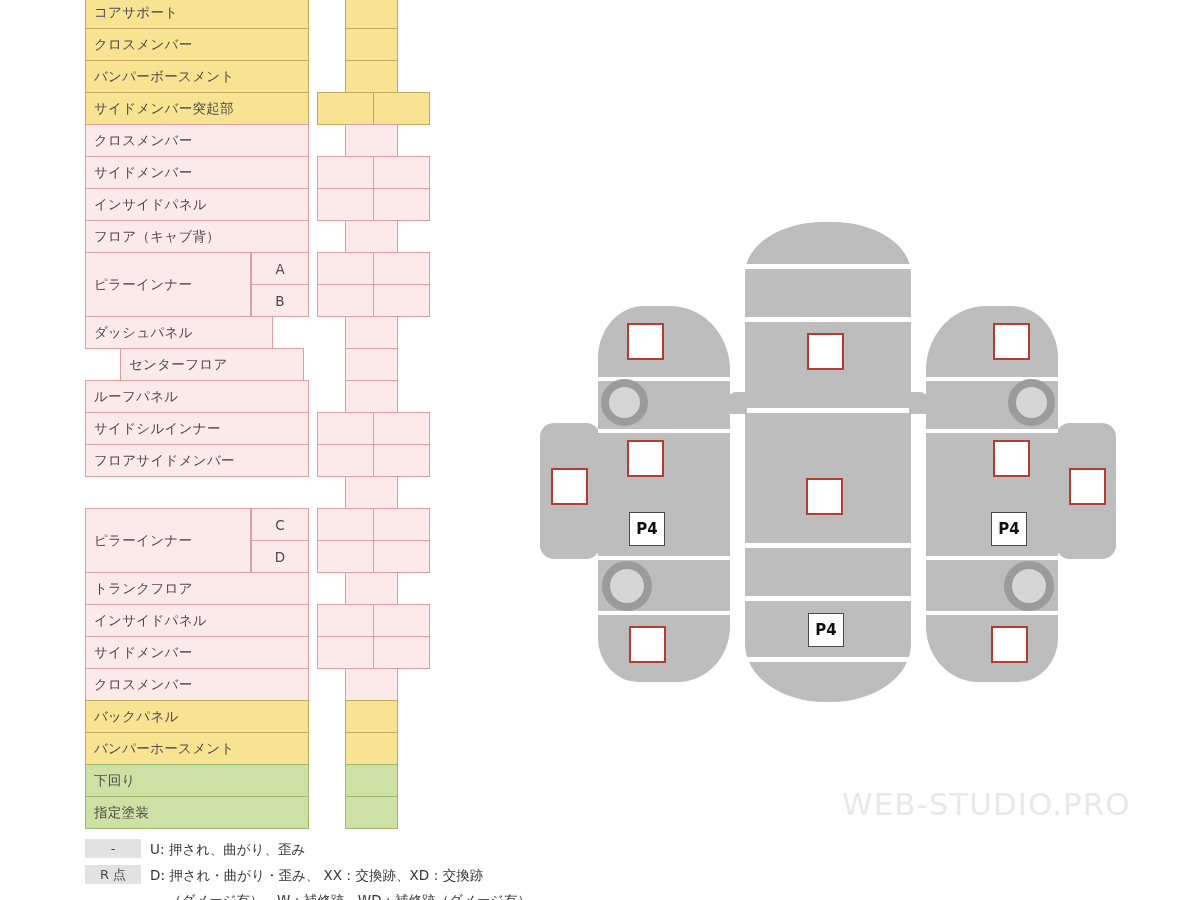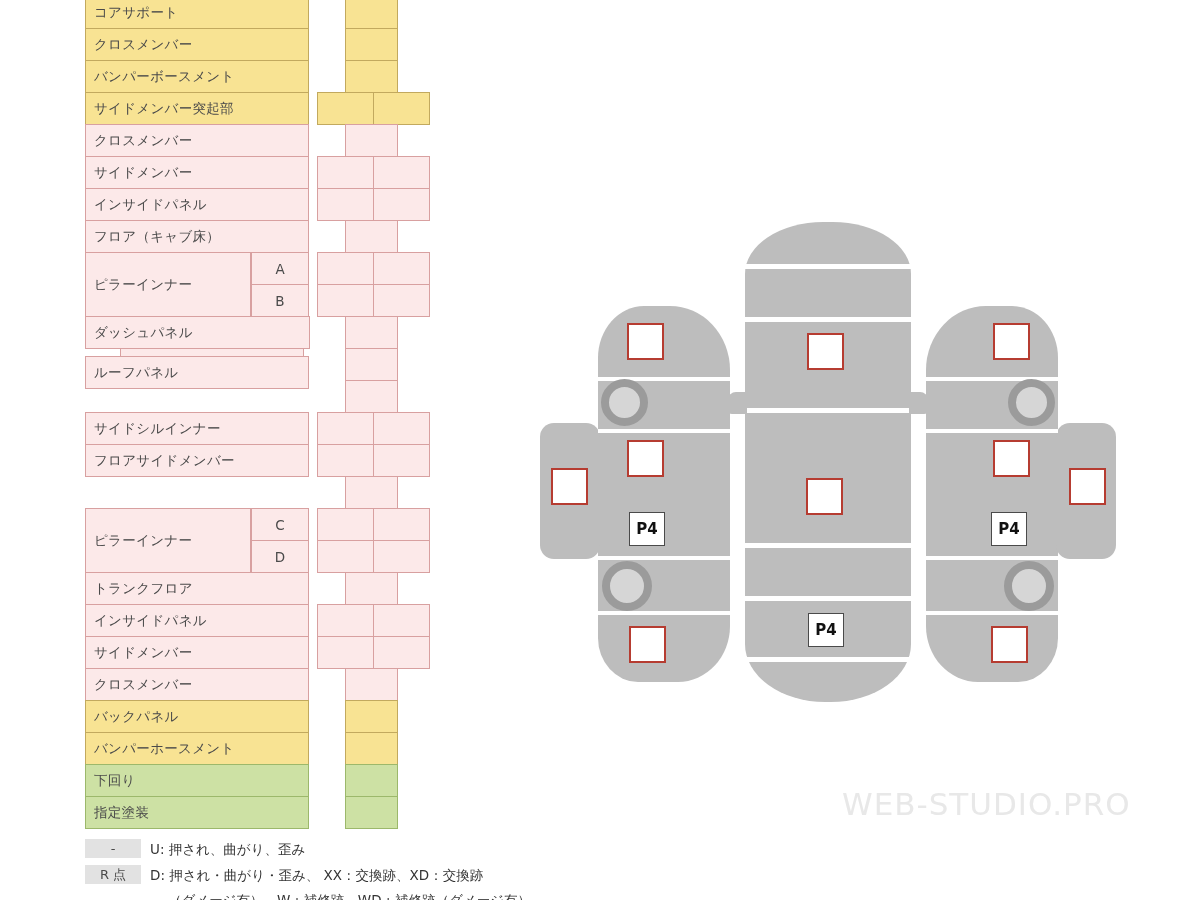--- a/index.html
+++ b/index.html
@@ -69,34 +69,34 @@
       <div class="pcell vcell cat-yellow" style="left: 232px; top: 96px; width: 57px; height: 33px;"></div>
       <div class="pcell vcell cat-yellow" style="left: 288px; top: 96px; width: 57px; height: 33px;"></div>
       <div class="pcell plabel cat-pink" style="left: 0px; top: 128px; width: 224px; height: 33px;">クロスメンバー</div>
       <div class="pcell vcell cat-pink" style="left: 260px; top: 128px; width: 53px; height: 33px;"></div>
       <div class="pcell plabel cat-pink" style="left: 0px; top: 160px; width: 224px; height: 33px;">サイドメンバー</div>
       <div class="pcell vcell cat-pink" style="left: 232px; top: 160px; width: 57px; height: 33px;"></div>
       <div class="pcell vcell cat-pink" style="left: 288px; top: 160px; width: 57px; height: 33px;"></div>
       <div class="pcell plabel cat-pink" style="left: 0px; top: 192px; width: 224px; height: 33px;">インサイドパネル</div>
       <div class="pcell vcell cat-pink" style="left: 232px; top: 192px; width: 57px; height: 33px;"></div>
       <div class="pcell vcell cat-pink" style="left: 288px; top: 192px; width: 57px; height: 33px;"></div>
-      <div class="pcell plabel cat-pink" style="left: 0px; top: 224px; width: 224px; height: 33px;">フロア（キャブ床）</div>
+      <div class="pcell plabel cat-pink" style="left: 0px; top: 224px; width: 224px; height: 33px;">フロア（キャブ背）</div>
       <div class="pcell vcell cat-pink" style="left: 260px; top: 224px; width: 53px; height: 33px;"></div>
       <div class="pcell plabel cat-pink" style="left: 0px; top: 256px; width: 166px; height: 65px;">ピラーインナー</div>
       <div class="pcell psub cat-pink" style="left: 166px; top: 256px; width: 58px; height: 33px;">A</div>
       <div class="pcell vcell cat-pink" style="left: 232px; top: 256px; width: 57px; height: 33px;"></div>
       <div class="pcell vcell cat-pink" style="left: 288px; top: 256px; width: 57px; height: 33px;"></div>
       <div class="pcell psub cat-pink" style="left: 166px; top: 288px; width: 58px; height: 33px;">B</div>
       <div class="pcell vcell cat-pink" style="left: 232px; top: 288px; width: 57px; height: 33px;"></div>
       <div class="pcell vcell cat-pink" style="left: 288px; top: 288px; width: 57px; height: 33px;"></div>
-      <div class="pcell plabel cat-pink" style="left: 0px; top: 320px; width: 225px; height: 33px;">ダッシュパネル</div>
+      <div class="pcell plabel cat-pink" style="left: 0px; top: 320px; width: 188px; height: 33px;">ダッシュパネル</div>
       <div class="pcell vcell cat-pink" style="left: 260px; top: 320px; width: 53px; height: 33px;"></div>
       <div class="pcell plabel cat-pink" style="left: 0px; top: 352px; width: 184px; height: 33px; margin-left: 35px;">センターフロア</div>
       <div class="pcell vcell cat-pink" style="left: 260px; top: 352px; width: 53px; height: 33px;"></div>
-      <div class="pcell plabel cat-pink" style="left: 0px; top: 360px; width: 224px; height: 33px; text-align: center;">ルーフパネル</div>
+      <div class="pcell plabel cat-pink" style="left: 0px; top: 384px; width: 224px; height: 33px; text-align: center;">ルーフパネル</div>
       <div class="pcell vcell cat-pink" style="left: 260px; top: 384px; width: 53px; height: 33px;"></div>
       <div class="pcell plabel cat-pink" style="left: 0px; top: 416px; width: 224px; height: 33px;">サイドシルインナー</div>
       <div class="pcell vcell cat-pink" style="left: 232px; top: 416px; width: 57px; height: 33px;"></div>
       <div class="pcell vcell cat-pink" style="left: 288px; top: 416px; width: 57px; height: 33px;"></div>
       <div class="pcell plabel cat-pink" style="left: 0px; top: 448px; width: 224px; height: 33px;">フロアサイドメンバー</div>
       <div class="pcell vcell cat-pink" style="left: 232px; top: 448px; width: 57px; height: 33px;"></div>
       <div class="pcell vcell cat-pink" style="left: 288px; top: 448px; width: 57px; height: 33px;"></div>
       <div class="pcell vcell cat-pink" style="left: 260px; top: 480px; width: 53px; height: 33px;"></div>
       <div class="pcell plabel cat-pink" style="left: 0px; top: 512px; width: 166px; height: 65px;">ピラーインナー</div>
       <div class="pcell psub cat-pink" style="left: 166px; top: 512px; width: 58px; height: 33px;">C</div>

